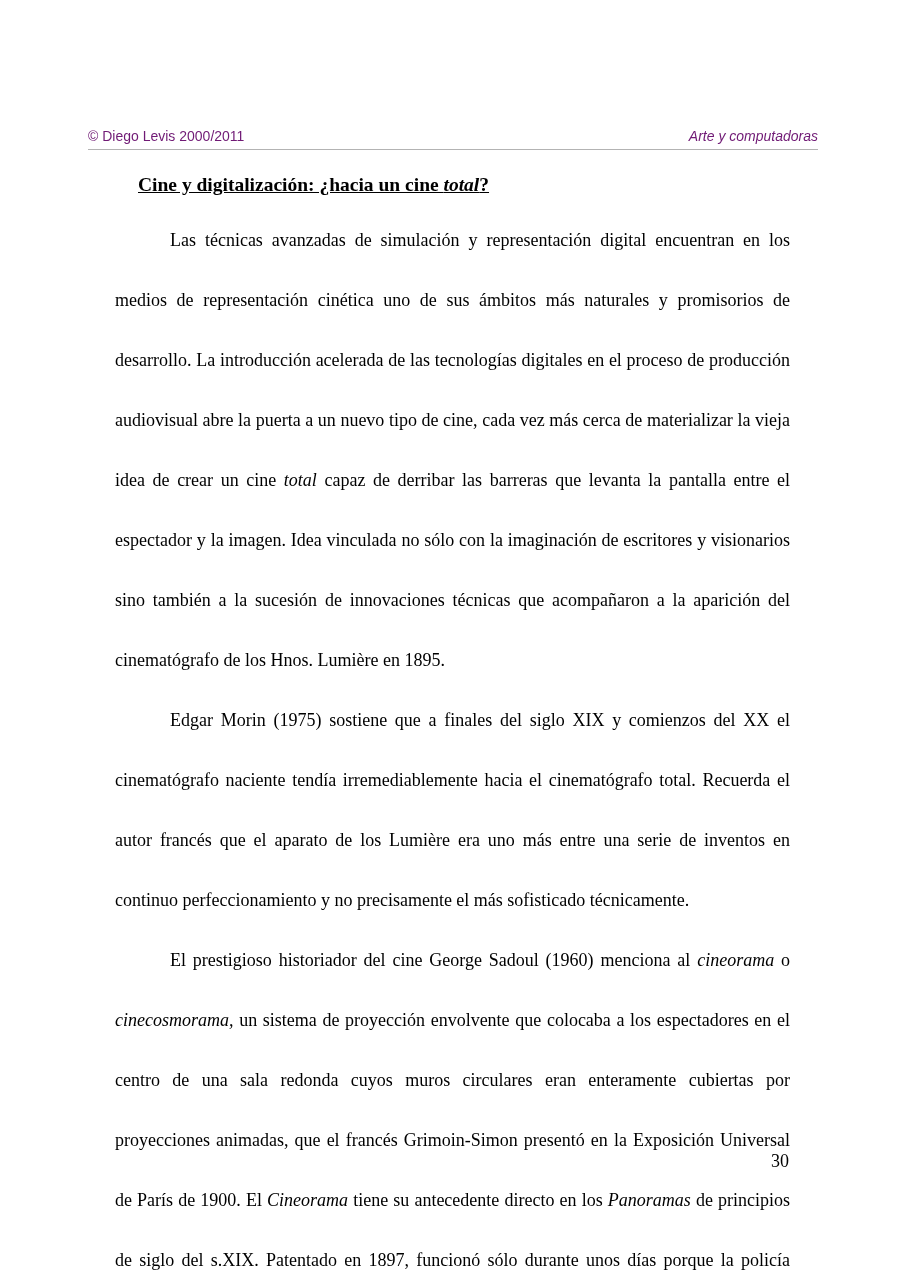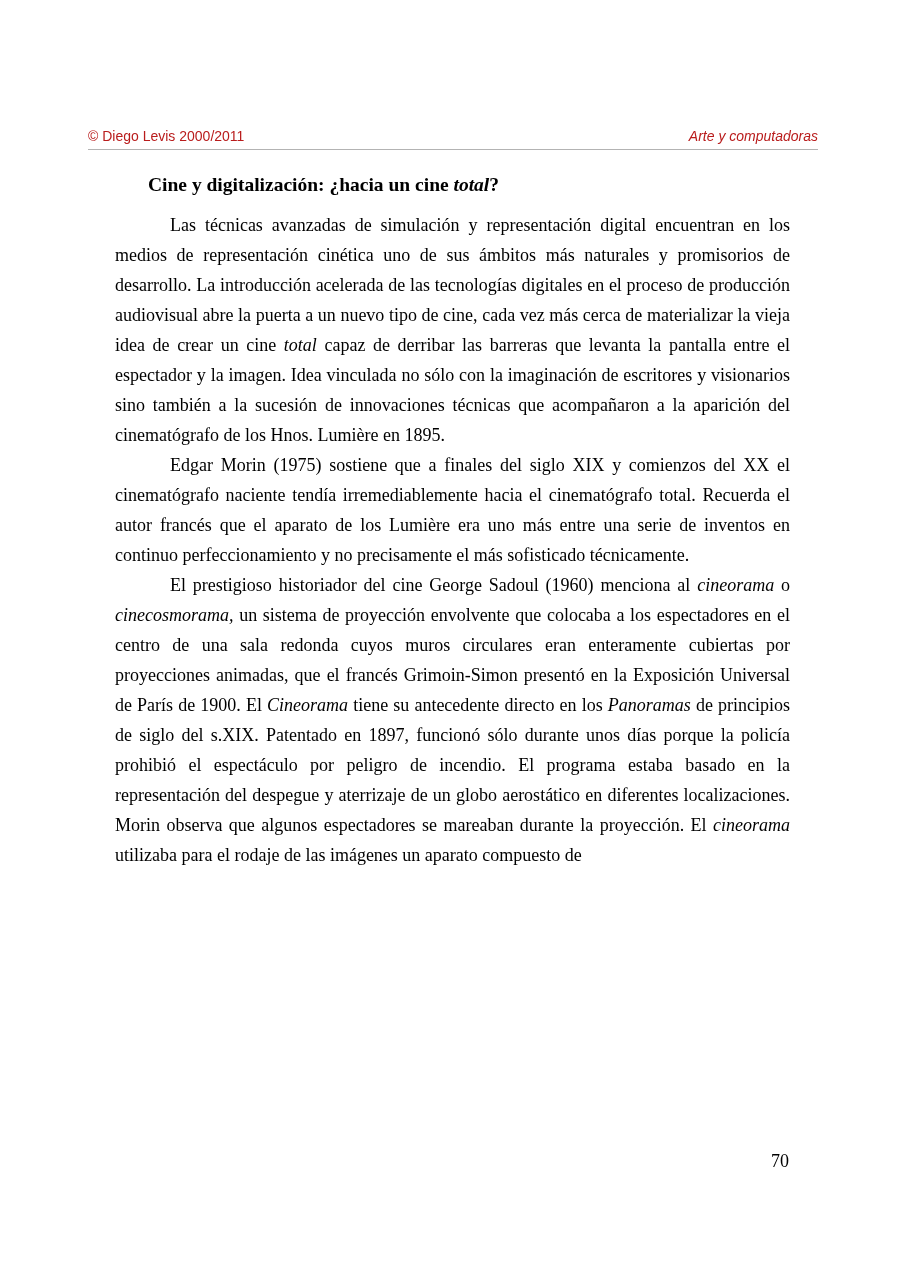--- a/index.html
+++ b/index.html
@@ -17,44 +17,45 @@
     font-family: "Liberation Serif", serif;
     color: #000000;
     overflow: hidden;
   }
   .header {
     display: flex;
     justify-content: space-between;
     align-items: baseline;
     font-family: "Liberation Sans", sans-serif;
     font-size: 14px;
-    color: #b91c1c;
+    color: #701a75;
     padding-bottom: 5px;
     border-bottom: 1px solid #b3b3b3;
   }
   .header-right {
     font-style: italic;
     margin-top: 24px;
   }
   .content {
     padding: 0 28px 0 27px;
   }
   .doc-title {
-    margin: 23px 0 0 33px;
+    margin: 23px 0 0 23px;
     font-size: 19.5px;
     font-weight: bold;
     line-height: 24px;
+    text-decoration: underline;
   }
   .body-text {
     margin-top: 13px;
   }
   .para {
     margin: 0;
     font-size: 18px;
-    line-height: 30px;
+    line-height: 60px;
     text-align: justify;
     text-indent: 55px;
   }
   .italic {
     font-style: italic;
   }
   .page-number {
     position: absolute;
     top: 1150px;
     right: 116px;
@@ -77,15 +78,15 @@
     <h1 class="doc-title"><span>Cine y digitalización: ¿hacia un cine </span><span class="italic">total</span><span>?</span></h1>
 
     <div class="body-text">
       <p class="para"><span>Las técnicas avanzadas de simulación y representación digital encuentran en los medios de representación cinética uno de sus ámbitos más  naturales y promisorios de desarrollo. La introducción acelerada de las tecnologías digitales en el proceso de producción audiovisual abre la puerta a  un nuevo tipo de cine,  cada vez más cerca de materializar la vieja idea de crear un cine </span><span class="italic">total</span><span> capaz de derribar las barreras que levanta la pantalla entre el espectador y la imagen. Idea vinculada no sólo con la imaginación de escritores y visionarios sino también a la sucesión de innovaciones técnicas que acompañaron a la aparición del cinematógrafo de los Hnos. Lumière en 1895.</span></p>
       <p class="para"><span>Edgar Morin (1975) sostiene que a finales del siglo XIX y comienzos del XX el cinematógrafo naciente tendía irremediablemente hacia el cinematógrafo total.  Recuerda el autor francés que el aparato de los Lumière era uno más entre una serie de inventos en continuo perfeccionamiento y no precisamente el más sofisticado técnicamente.</span></p>
       <p class="para"><span>El prestigioso historiador del cine George Sadoul (1960) menciona al  </span><span class="italic">cineorama</span><span> o </span><span class="italic">cinecosmorama,</span><span>  un sistema de proyección envolvente que colocaba a los espectadores en el centro de una sala redonda cuyos muros circulares eran enteramente cubiertas por proyecciones animadas, que el francés Grimoin-Simon presentó en la Exposición Universal de París de 1900.  El </span><span class="italic">Cineorama</span><span>  tiene su antecedente directo en los </span><span class="italic">Panoramas</span><span>  de principios de siglo del s.XIX.  Patentado en  1897,  funcionó sólo durante unos días porque la policía prohibió el espectáculo por peligro de incendio. El programa estaba basado en la representación del despegue  y aterrizaje de un globo aerostático en diferentes localizaciones.   Morin observa que algunos  espectadores se mareaban durante la proyección. El </span><span class="italic">cineorama</span><span> utilizaba para el rodaje de las imágenes un aparato compuesto de</span></p>
     </div>
 
   </div>
 
-  <div class="page-number">70</div>
+  <div class="page-number">30</div>
 
 </div>
 
 </body></html>

